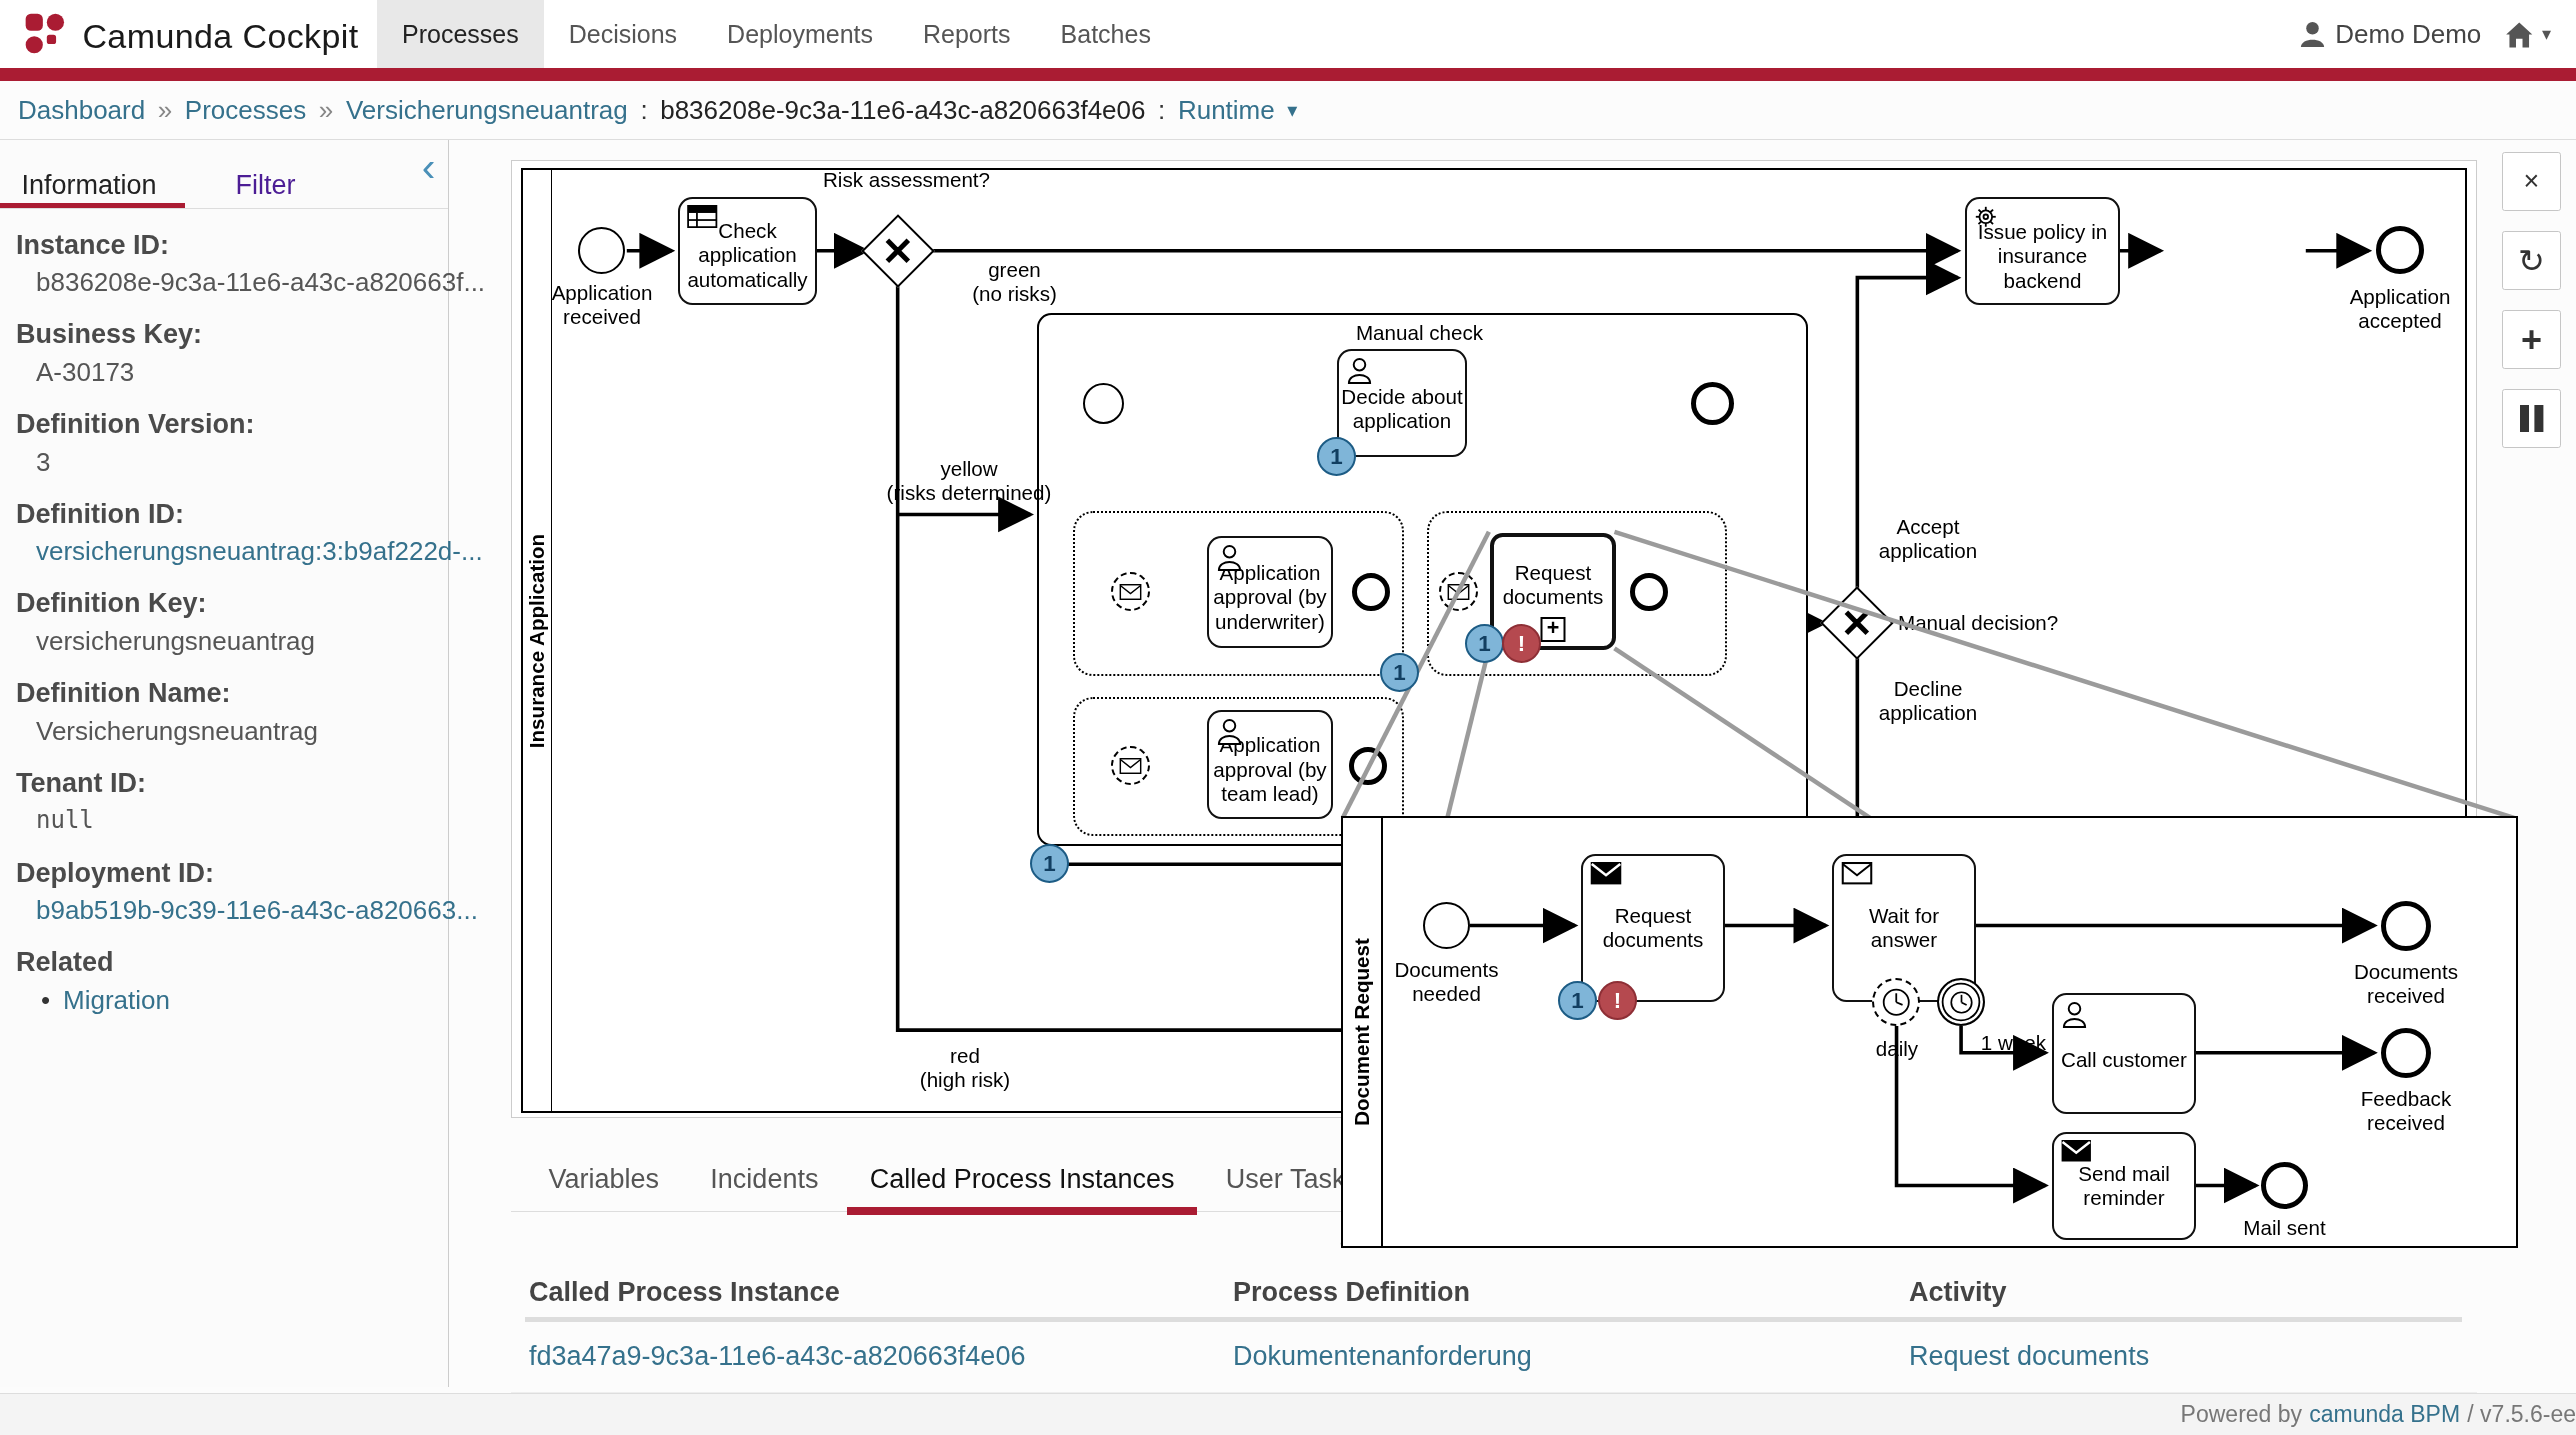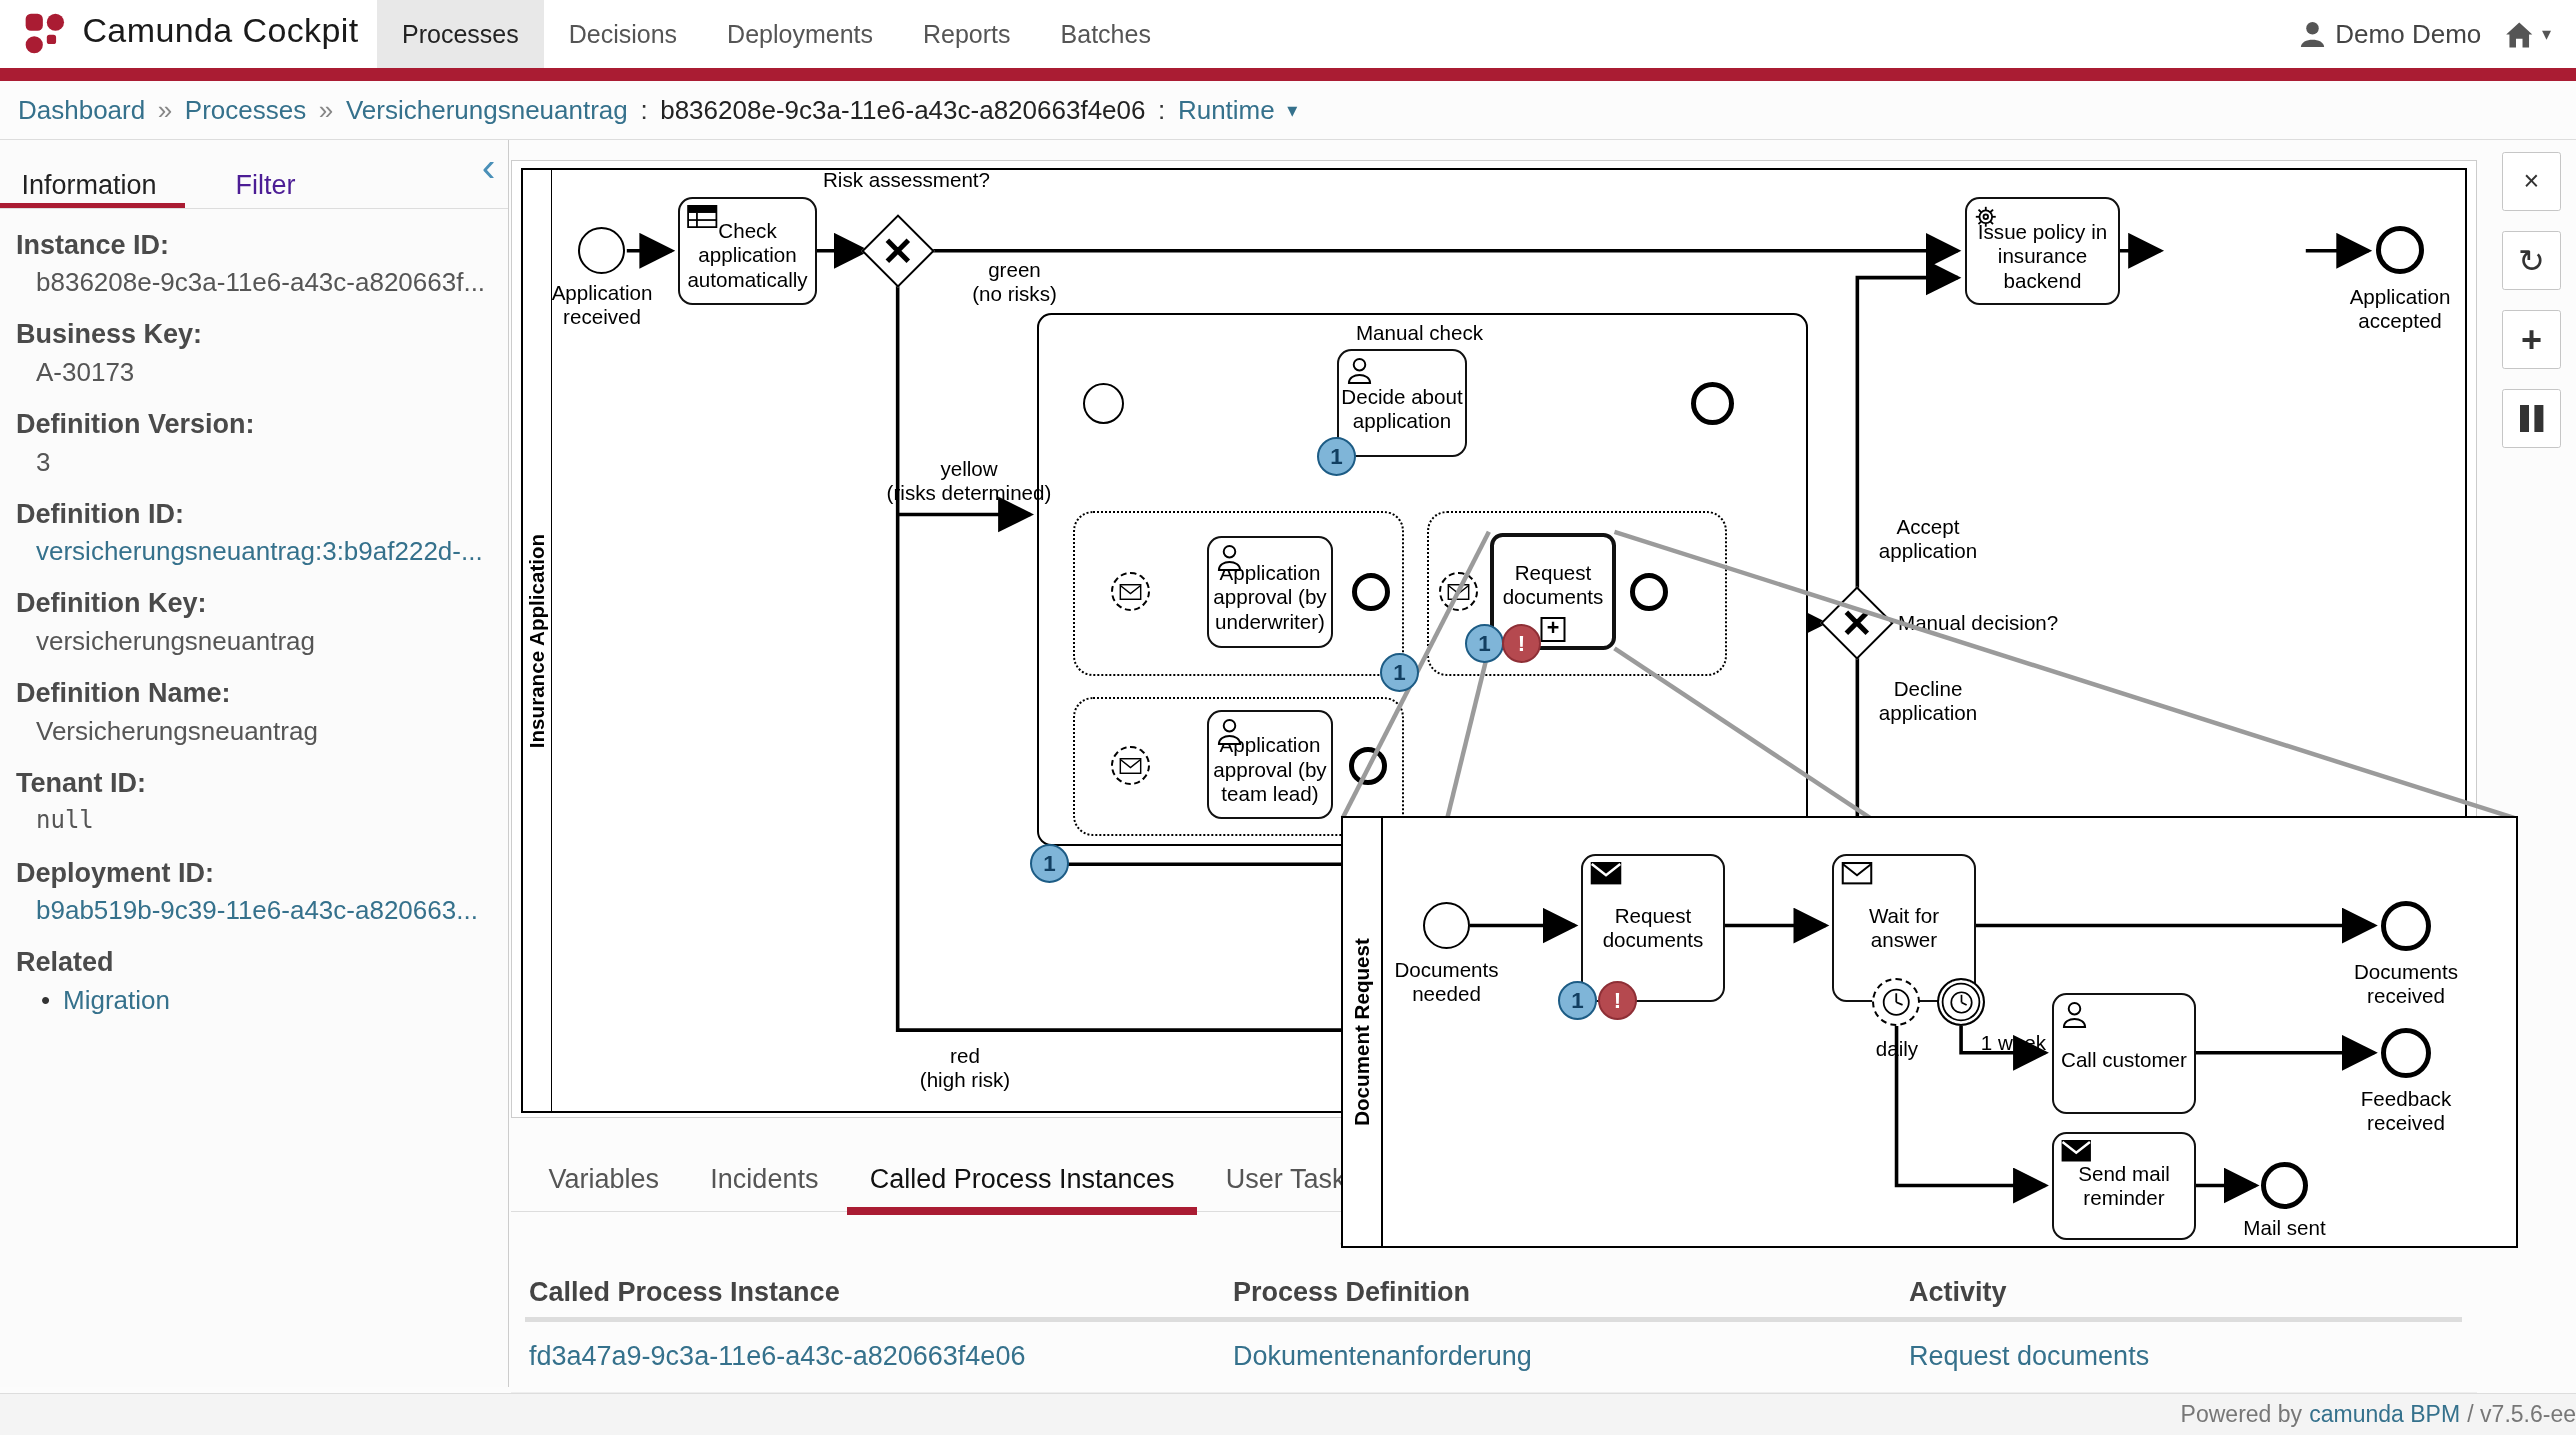--- a/index.html
+++ b/index.html
@@ -1,34 +1,34 @@
 <!DOCTYPE html>
 <html style="font-size:14.4px"><head>
 <meta charset="utf-8">
 <style>
   html,body{margin:0;padding:0;background:#fcfcfc;font-family:"Liberation Sans",sans-serif;}
   #app{position:relative;width:2576px;height:1435px;overflow:hidden;background:#fcfcfc;}
   .abs{position:absolute;box-sizing:border-box;}
   
   #navbar{left:0;top:0;width:2576px;height:68px;background:#fff;}
-  #brand{left:23px;top:10.8px;display:flex;align-items:flex-start;gap:14.4px;}
+  #brand{left:23px;top:10.8px;display:flex;align-items:flex-end;gap:14.4px;}
   #brand-title{font-size:34px;color:#1a1a1a;font-weight:500;letter-spacing:0.4px;}
   .nav-items{left:377px;top:0;height:68px;display:flex;}
   .nav-item{height:68px;display:flex;align-items:center;padding:0 25px;font-size:25px;color:#555;cursor:pointer;}
   .nav-item.active{background:#e8e8e8;color:#222;}
   #nav-right{right:25px;top:0;height:68px;display:flex;align-items:center;gap:23px;}
   #user-chip{display:flex;align-items:center;gap:10.8px;font-size:26px;color:#444;}
   #red-bar{left:0;top:68px;width:2576px;height:12.6px;background:#aa1c33;}
   
   #breadcrumb{left:0;top:81px;width:2576px;height:59px;background:#fcfcfc;border-bottom:0.9px solid #ddd;display:flex;align-items:center;padding-left:18px;font-size:26px;color:#333;gap:12.6px;}
   .crumb-link{color:#35718c;cursor:pointer;}
   .crumb-sep{color:#888;}
   .crumb-caret{color:#35718c;font-size:20px;}
   
-  #sidebar{left:0;top:140px;width:509px;height:1247px;border-right:0.9px solid #ccc;background:#fbfbfb;text-decoration:underline;}
+  #sidebar{left:0;top:140px;width:449px;height:1247px;border-right:0.9px solid #ccc;background:#fbfbfb;text-decoration:underline;}
   #side-tabs{left:0;top:16px;width:100%;height:45px;display:flex;}
   .side-tab{padding:0 21.5px;font-size:27px;color:#4c1d95;display:flex;align-items:flex-end;cursor:pointer;}
   .side-tab.active{color:#222;}
   #side-tab-line{left:0;top:68px;width:100%;height:0.9px;background:#ddd;}
   #side-tab-underline{left:0;top:63px;width:185px;height:6.3px;background:#aa1c33;}
   #collapse-btn{right:12.6px;top:7.2px;font-size:41px;color:#4a90b8;cursor:pointer;line-height:1;}
   .f-label{position:absolute;left:16px;font-size:27px;font-weight:bold;color:#4a4a4a;white-space:nowrap;}
   .f-value{position:absolute;left:36px;font-size:26px;color:#555;white-space:nowrap;}
   .f-value.link{color:#35718c;cursor:pointer;}
   .f-value.mono{font-family:"DejaVu Sans Mono",monospace;font-size:24px;}

